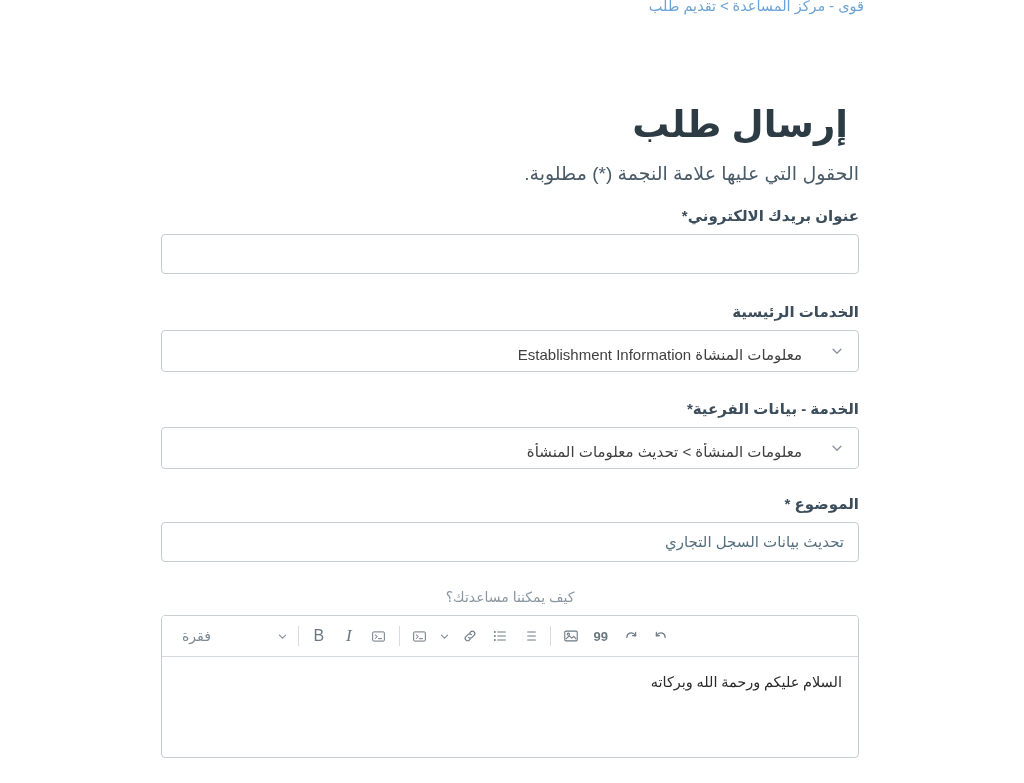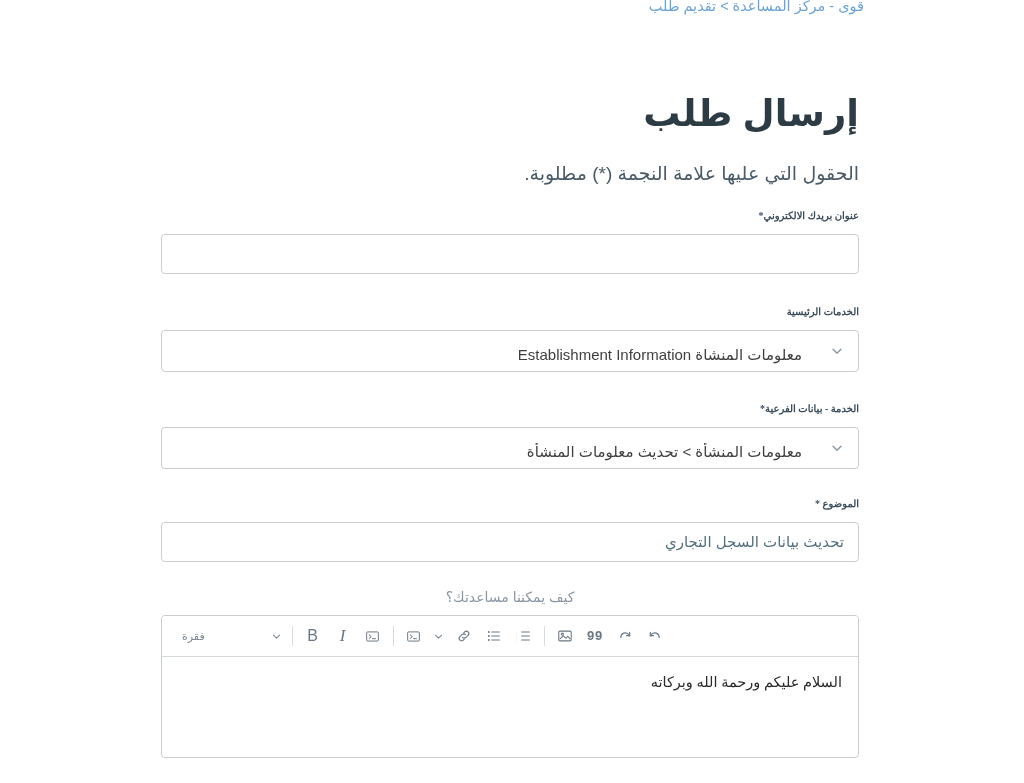--- a/index.html
+++ b/index.html
@@ -48,21 +48,21 @@
   
   .form-wrap {
     position: absolute;
     top: 0;
     right: 160px;
     width: 703px;
     direction: rtl;
   }
 
   .page-title {
-    margin: 0;
+    margin: 11px;
     padding: 0;
     font-size: 37px;
     line-height: 44px;
     font-weight: bold;
     color: #2d3b45;
     text-align: right;
     position: absolute;
     top: 92px;
     right: 5px;
   }
@@ -78,27 +78,26 @@
   }
 
   
   .field {
     position: absolute;
     right: 5px;
     width: 698px;
   }
   .field-label {
     display: block;
-    font-size: 10px;
+    font-size: 15px;
     line-height: 20px;
     font-weight: bold;
     color: #3c4d5b;
     text-align: right;
     margin: 0 0 8px 0;
-    font-family: Liberation Serif, serif;
   }
   .field-help {
     display: block;
     font-size: 14px;
     line-height: 19px;
     color: #8a97a2;
     text-align: center;
     margin: 0 0 8px 0;
     font-weight: normal;
   }
@@ -164,21 +163,21 @@
   .editor-toolbar {
     height: 41px;
     border-bottom: 1px solid #d4d9dd;
     display: flex;
     align-items: center;
     flex-direction: row-reverse;
     padding: 0 10px;
     background: #ffffff;
   }
   .tb-paragraph {
-    font-size: 11px;
+    font-size: 14px;
     color: #7b8894;
     padding: 0 8px 0 10px;
     white-space: nowrap;
   }
   .tb-spacer { flex: 0 0 54px; }
   .tb-btn {
     width: 30px;
     height: 30px;
     display: flex;
     align-items: center;
@@ -186,21 +185,21 @@
     color: #6b7883;
     cursor: pointer;
     background: transparent;
     border: none;
     padding: 0;
     flex: 0 0 auto;
   }
   .tb-btn svg { display: block; }
   .tb-btn.bold-g { font-family: "Liberation Sans", sans-serif; font-size: 16px; }
   .tb-btn.italic-g { font-family: "Liberation Serif", serif; font-style: italic; font-size: 17px; }
-  .tb-btn.quote-g { font-size: 13px; font-weight: bold; font-family: Liberation Mono, monospace; }
+  .tb-btn.quote-g { font-size: 13px; font-weight: bold; font-family: Liberation Sans, sans-serif; }
   .tb-sep {
     width: 1px;
     height: 20px;
     background: #d7dbdf;
     margin: 0 5px;
     flex: 0 0 1px;
   }
   .tb-chev {
     width: 20px;
     height: 30px;

